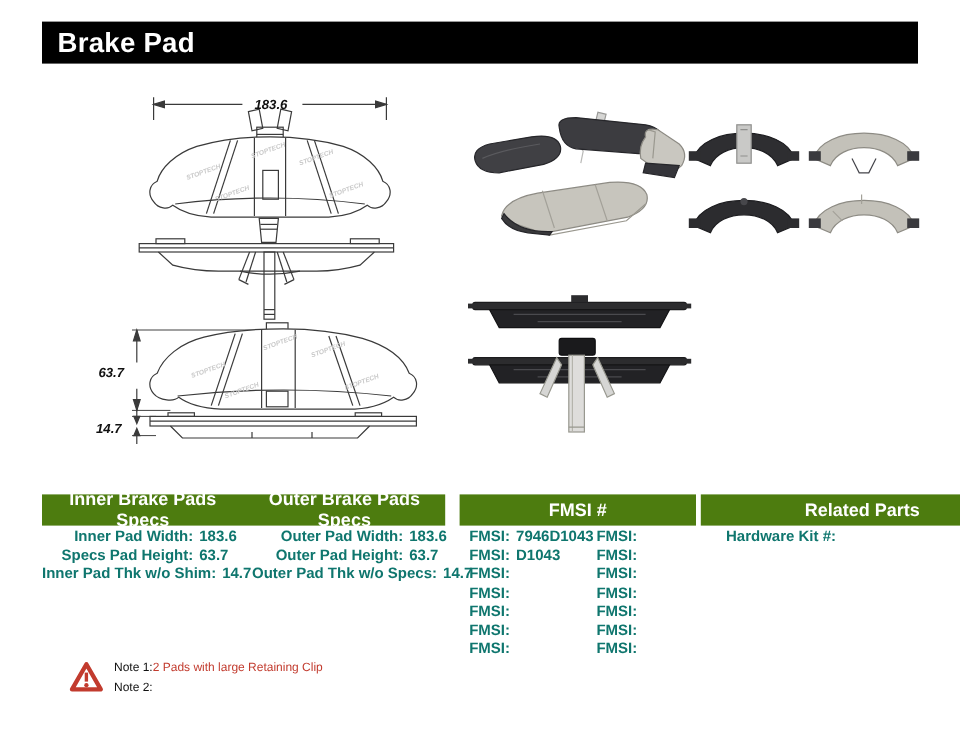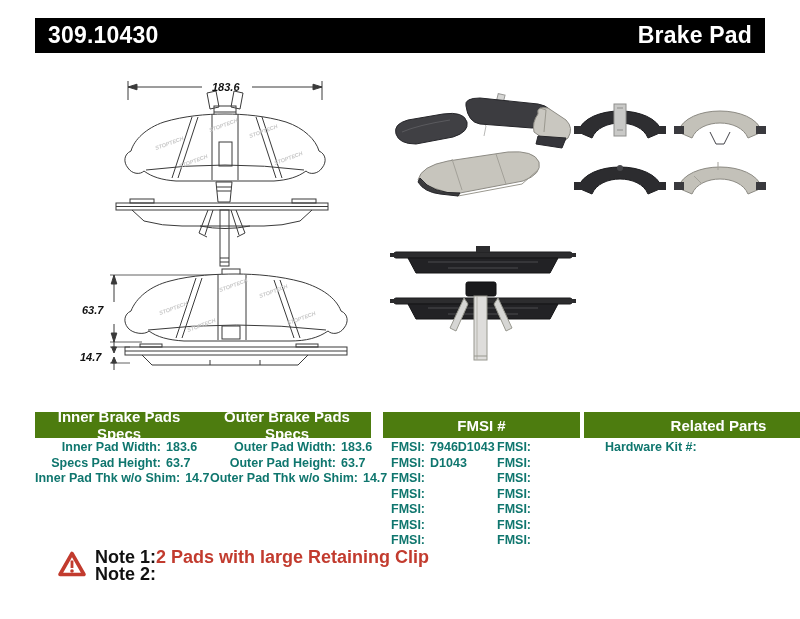--- a/index.html
+++ b/index.html
@@ -29,37 +29,36 @@
   #col-outer{left:210px;width:172px;}
   #col-inner .lbl,#col-outer .lbl{flex:0 0 126px;text-align:right;}
   .speccol .val{margin-left:5px;text-align:left;}
   #col-fmsi1{left:391px;width:102px;}
   #col-fmsi2{left:497px;width:80px;}
   #col-fmsi1 .lbl,#col-fmsi2 .lbl{flex:0 0 34px;text-align:left;}
   #col-related{left:605px;width:158px;}
   #col-related .lbl{text-align:left;}
 
   
-  .notes{position:absolute;left:95px;top:549px;font-size:18px;font-weight:bold;color:#111;}
+  .notes{position:absolute;left:95px;top:549px;font-size:10px;font-weight:normal;color:#111;}
   .notes .nrow{display:flex;height:16.5px;line-height:16.5px;white-space:nowrap;}
   .notes .ntext{margin-left:0;color:#c23b2e;}
   .warnicon{position:absolute;left:57px;top:550px;}
 
   svg text.dim{font-family:"Liberation Sans",sans-serif;font-style:italic;font-weight:bold;
                font-size:11px;fill:#111;}
   svg text.wm{font-family:"Liberation Sans",sans-serif;font-style:italic;font-weight:bold;
               font-size:5.5px;fill:#c9c9c9;}
 </style>
 </head>
 <body>
 
 <div class="page">
 
   <div class="topbar">
-    <span>309.10430</span>
     <span>Brake Pad</span>
   </div>
 
   <svg class="absimg" style="left:60px;top:70px;" width="320" height="310" viewBox="0 0 320 310">
     <g stroke="#3a3a3a" stroke-width="1" fill="none">
 
       <g>
 
         <line x1="68" y1="11" x2="68" y2="30"></line>
           <line x1="262" y1="11" x2="262" y2="30"></line>
@@ -252,21 +251,21 @@
   <div class="speccol" id="col-outer">
     <div class="row">
       <span class="lbl">Outer Pad Width:</span>
       <span class="val">183.6</span>
     </div>
     <div class="row">
       <span class="lbl">Outer Pad Height:</span>
       <span class="val">63.7</span>
     </div>
     <div class="row">
-      <span class="lbl">Outer Pad Thk w/o Shim:</span>
+      <span class="lbl">Outer Pad Thk w/o Specs:</span>
       <span class="val">14.7</span>
     </div>
   </div>
 
   <div class="speccol" id="col-fmsi1">
     <div class="row">
       <span class="lbl">FMSI:</span>
       <span class="val">7946D1043</span>
     </div>
     <div class="row">

